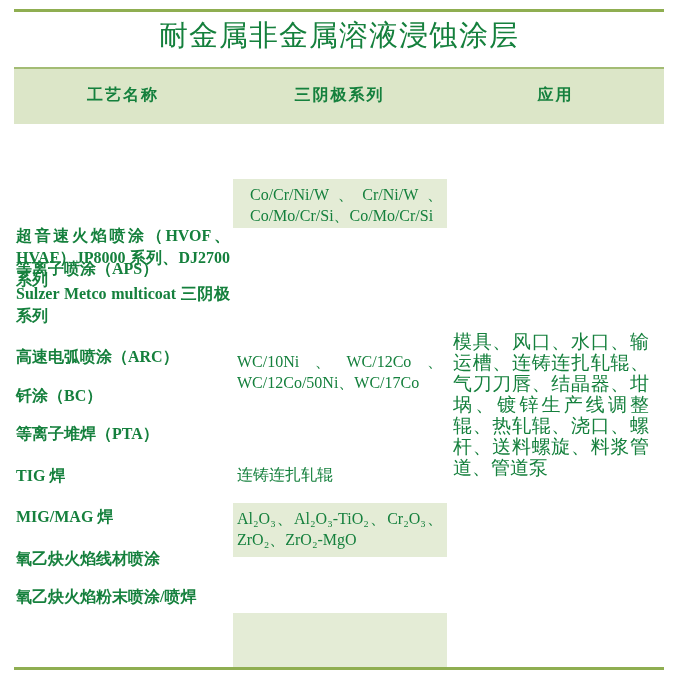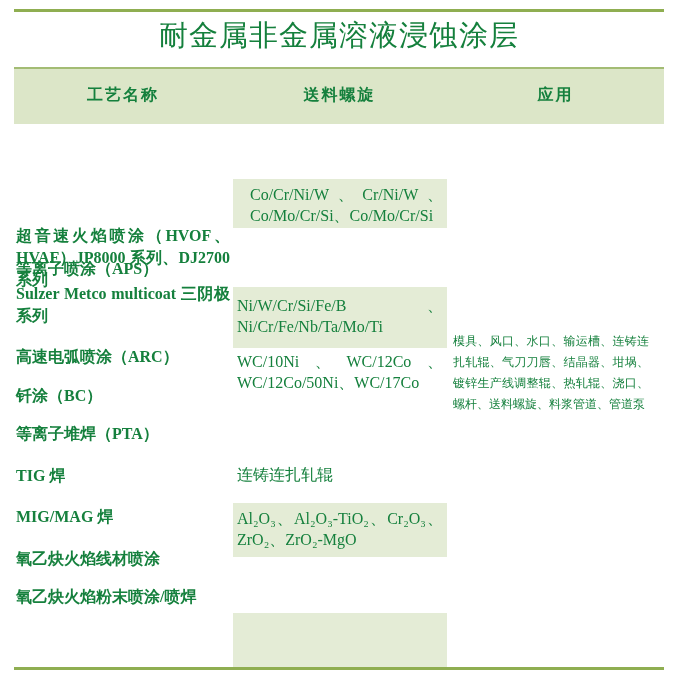--- a/index.html
+++ b/index.html
@@ -33,50 +33,49 @@
     font-weight:bold;font-size:16px;line-height:22px;
     text-align:justify;
   }
   .mat{
     position:absolute;left:233px;width:214px;box-sizing:border-box;
     padding:0 4px;font-size:16px;line-height:21px;text-align:justify;
   }
   .mat.hl{background:#e4ecd6;}
   .app-block{
     position:absolute;left:453px;top:331px;width:196px;
-    font-size:12px;line-height:21px;text-align:justify;
+    font-size:19px;line-height:21px;text-align:justify;
   }
 </style>
 </head>
 <body>
 
 <div class="page">
 
   <div class="rule rule-top"></div>
 
   <div class="doc-title">耐金属非金属溶液浸蚀涂层</div>
 
   <div class="header-band"></div>
   <div class="header-cell hc-process">工艺名称</div>
-  <div class="header-cell hc-material">送料螺旋</div>
+  <div class="header-cell hc-material">三阴极系列</div>
   <div class="header-cell hc-application">应用</div>
 
   <div class="proc" style="top:181px;margin-top:44px;">超音速火焰喷涂（HVOF、HVAF）JP8000 系列、DJ2700 系列</div>
   <div class="proc" style="top:258px;">等离子喷涂（APS）</div>
   <div class="proc" style="top:283px;">Sulzer Metco multicoat 三阴极系列</div>
   <div class="proc" style="top:346px;">高速电弧喷涂（ARC）</div>
   <div class="proc" style="top:385px;">钎涂（BC）</div>
   <div class="proc" style="top:423px;">等离子堆焊（PTA）</div>
   <div class="proc" style="top:465px;">TIG 焊</div>
   <div class="proc" style="top:506px;">MIG/MAG 焊</div>
   <div class="proc" style="top:548px;">氧乙炔火焰线材喷涂</div>
   <div class="proc" style="top:586px;">氧乙炔火焰粉末喷涂/喷焊</div>
 
   <div class="mat hl" style="top:179px;height:49px;padding-top:5px;padding-left:17px;">Co/Cr/Ni/W、Cr/Ni/W、Co/Mo/Cr/Si、Co/Mo/Cr/Si</div>
-  <div class="mat hl" style="top:287px;height:61px;padding-top:8px;">Ni/W/Cr/Si/Fe/B、Ni/Cr/Fe/Nb/Ta/Mo/Ti</div>
   <div class="mat" style="top:351px;">WC/10Ni、WC/12Co、WC/12Co/50Ni、WC/17Co</div>
   <div class="mat" style="top:464px;">连铸连扎轧辊</div>
   <div class="mat hl" style="top:503px;height:54px;padding-top:5px;">Al₂O₃、Al₂O₃-TiO₂、Cr₂O₃、ZrO₂、ZrO₂-MgO</div>
   <div class="mat hl" style="top:613px;height:55px;"></div>
 
   <div class="app-block">模具、风口、水口、输运槽、连铸连扎轧辊、气刀刀唇、结晶器、坩埚、镀锌生产线调整辊、热轧辊、浇口、螺杆、送料螺旋、料浆管道、管道泵</div>
 
   <div class="rule rule-bottom"></div>
 
 </div>

